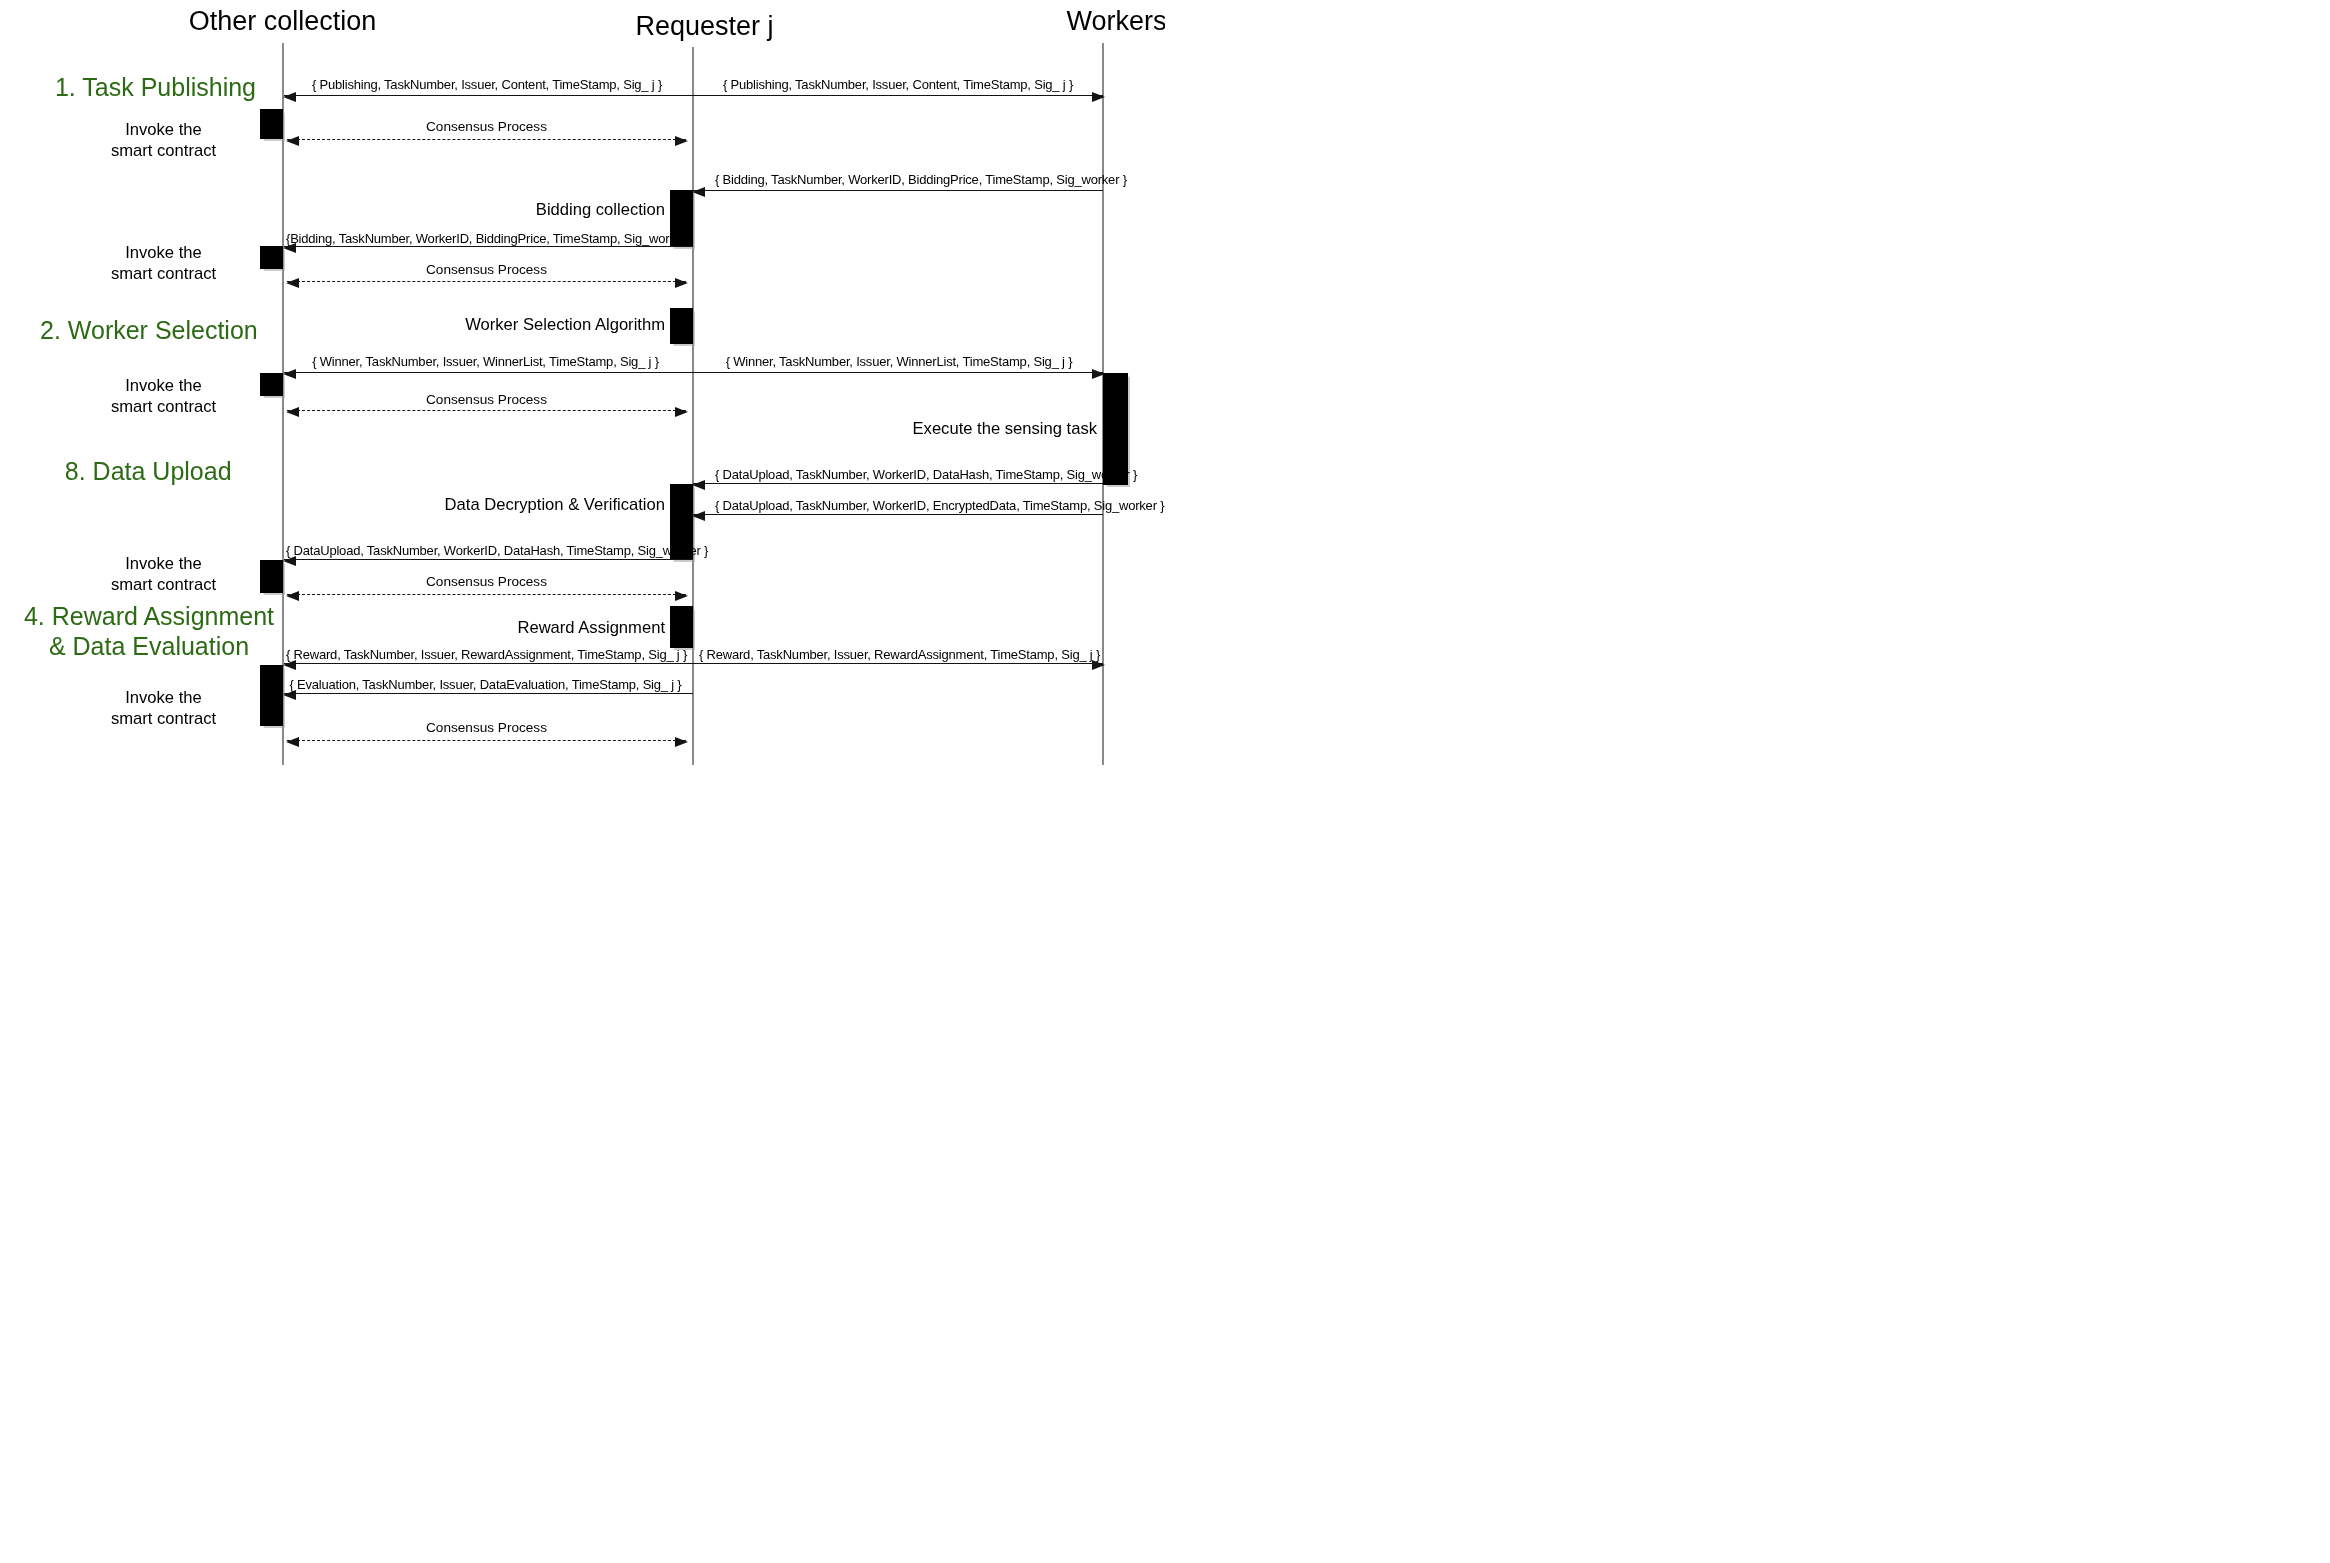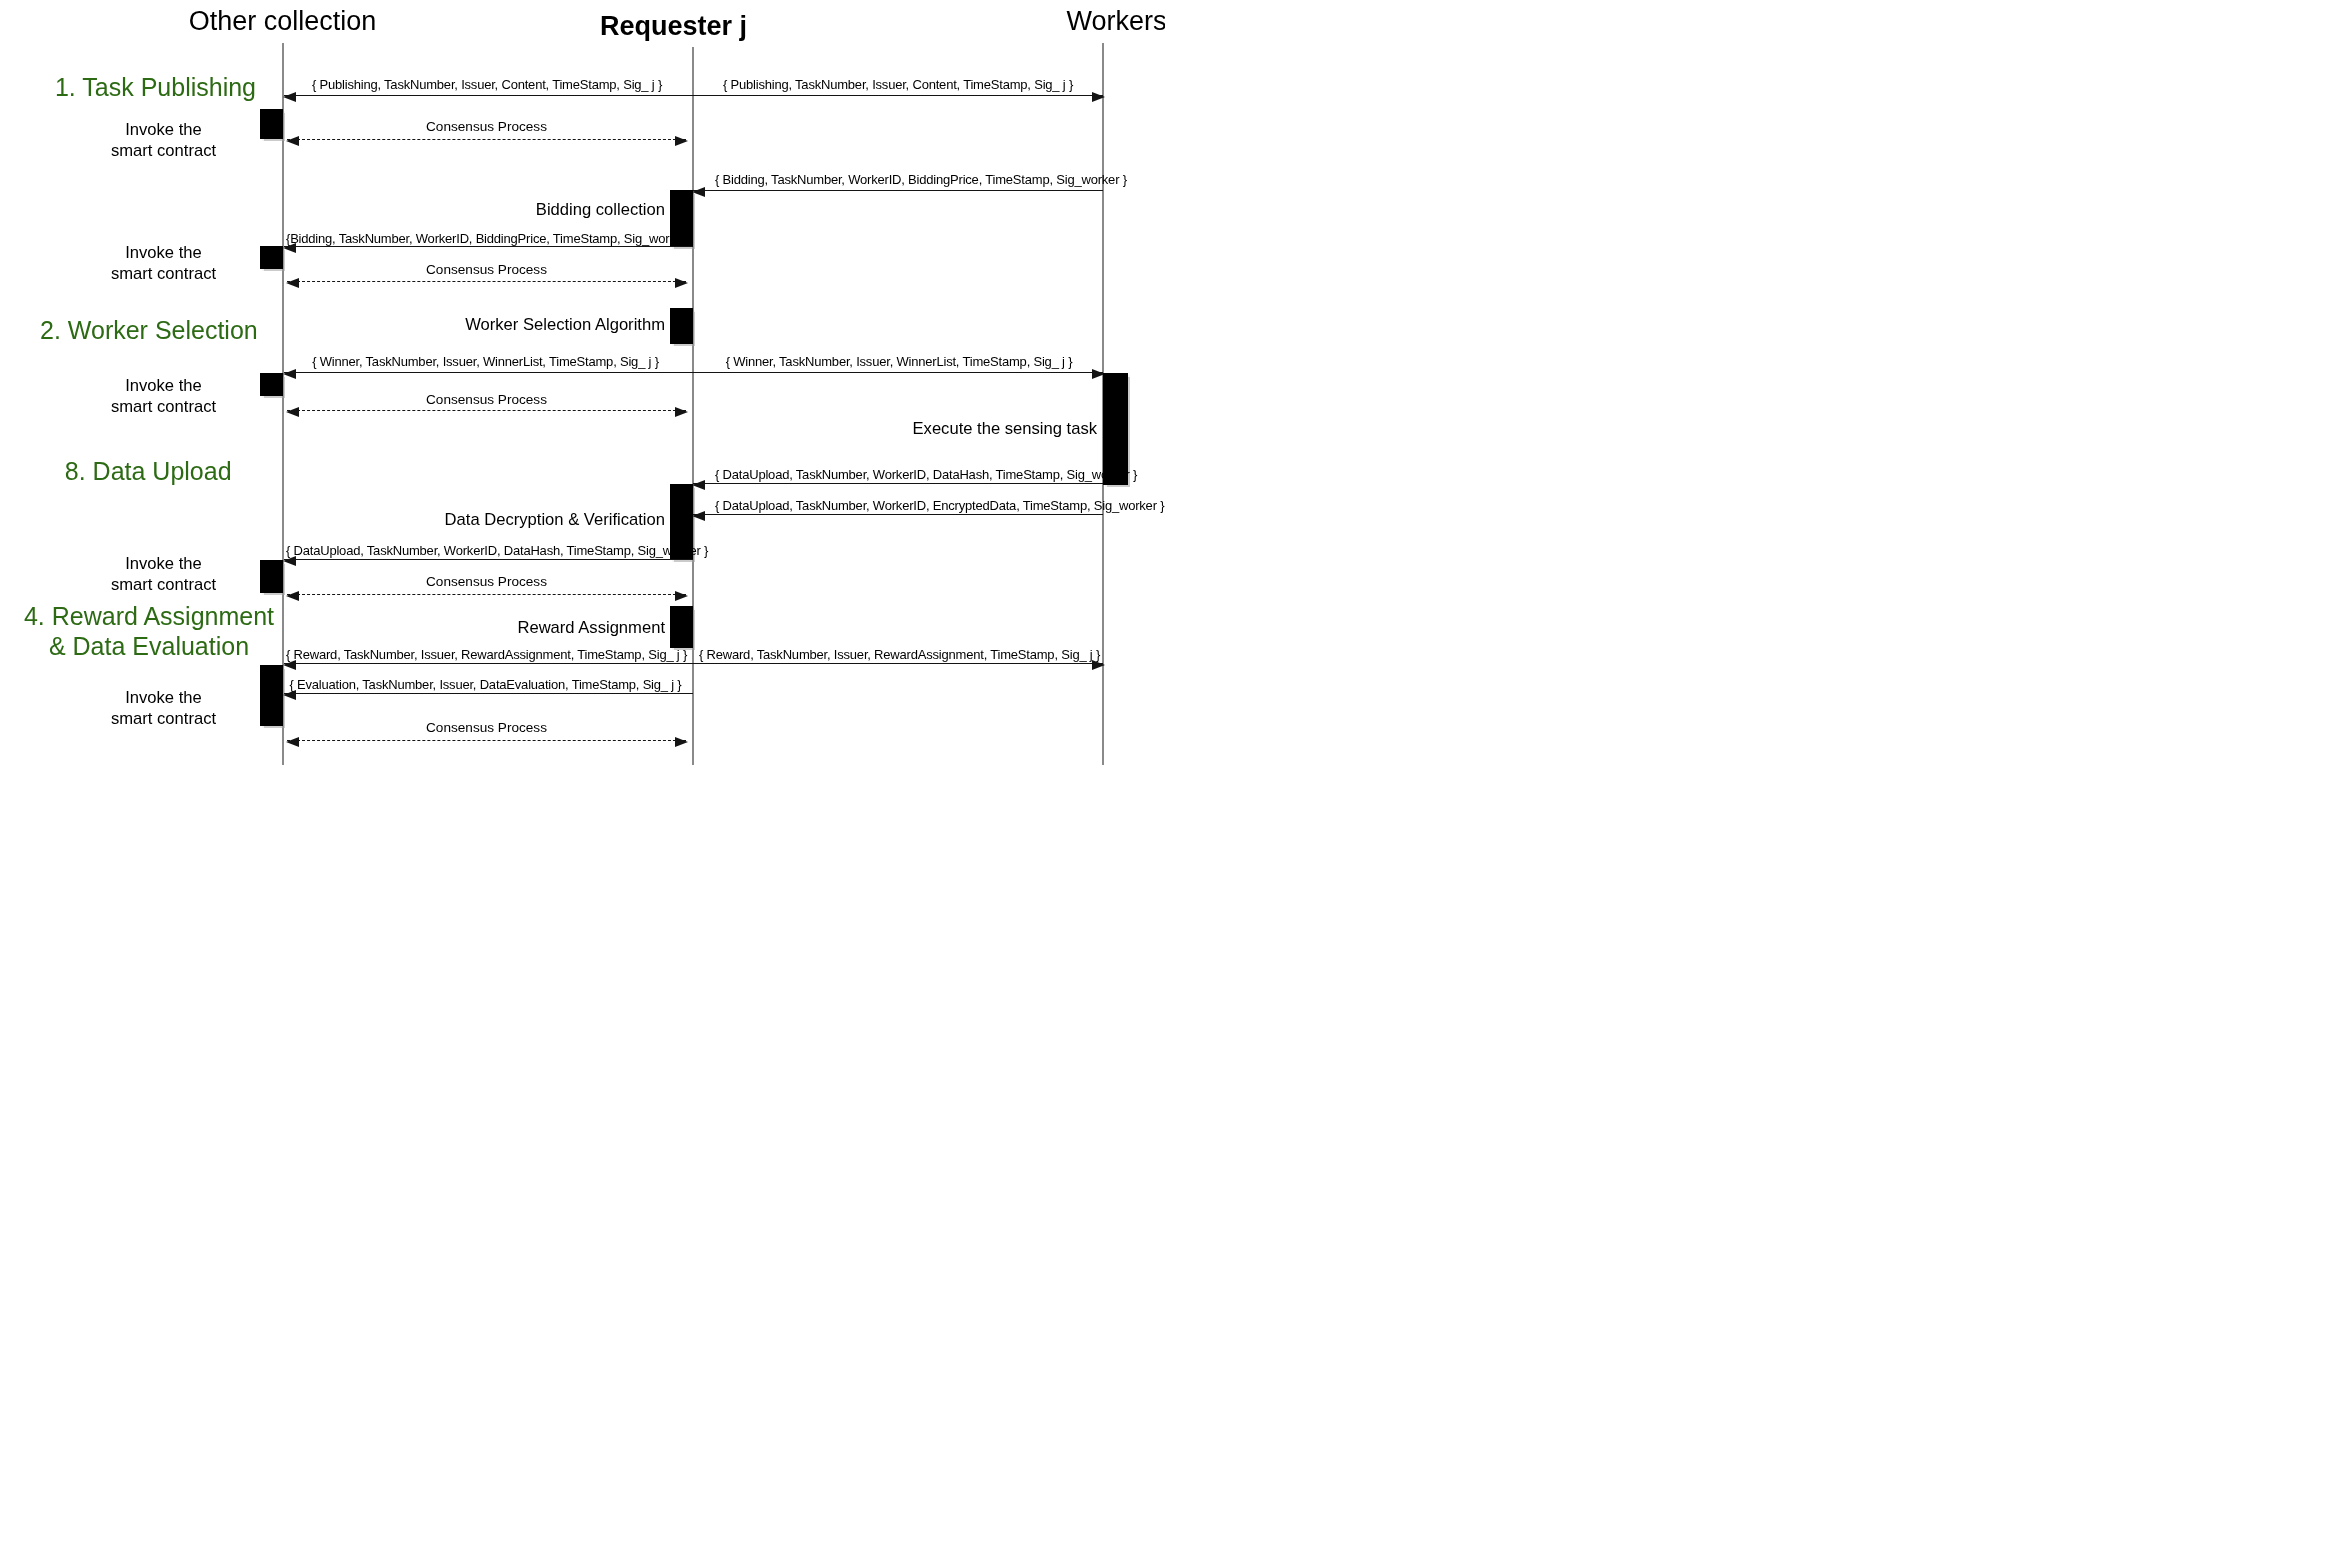--- a/index.html
+++ b/index.html
@@ -20,21 +20,21 @@
   .ah{position:absolute;top:-4.3px;width:0;height:0;border-top:5.3px solid transparent;border-bottom:5.3px solid transparent;}
   .ah.l{left:-1.5px;border-right:13px solid #141414;}
   .ah.r{right:-1.5px;border-left:13px solid #141414;}
 </style>
 </head>
 <body>
 
 <div id="canvas">
 
   <div class="actor" style="left:154px;top:6px;width:257px;">Other collection</div>
-  <div class="actor" style="left:545px;top:10.6px;width:257px;font-weight:bold;">Requester j</div>
+  <div class="actor" style="left:576px;top:10.6px;width:257px;">Requester j</div>
   <div class="actor" style="left:1041px;top:6px;width:151px;">Workers</div>
 
   <div class="lifeline" style="left:282px;top:43px;height:722px;"></div>
   <div class="lifeline" style="left:692px;top:47px;height:718px;"></div>
   <div class="lifeline" style="left:1102px;top:43px;height:722px;"></div>
 
   <div class="phase" style="left:27px;top:72px;width:257px;">1. Task Publishing</div>
   <div class="phase" style="left:20.4px;top:315px;width:257px;">2. Worker Selection</div>
   <div class="phase" style="left:19.7px;top:456px;width:257px;">8. Data Upload</div>
   <div class="phase" style="left:13px;top:601px;width:272px;">
@@ -111,21 +111,21 @@
 
   <div class="actbox" style="left:1103px;top:373px;width:25px;height:112px;"></div>
   <div class="lbl rgt" style="left:715px;top:419px;width:382px;">Execute the sensing task</div>
 
   <div class="msg rgt" style="left:715px;top:467px;width:383px;">{ DataUpload, TaskNumber, WorkerID, DataHash, TimeStamp, Sig_worker }</div>
   <div class="arrow" style="left:693px;top:483px;width:410px;">
       <span class="ah l"></span>
     </div>
 
   <div class="actbox" style="left:670px;top:484px;width:23px;height:76px;"></div>
-  <div class="lbl rgt" style="left:325px;top:495px;width:340px;margin-top:15px;">Data Decryption &amp; Verification</div>
+  <div class="lbl rgt" style="left:325px;top:495px;width:340px;">Data Decryption &amp; Verification</div>
 
   <div class="msg rgt" style="left:715px;top:498px;width:386px;">{ DataUpload, TaskNumber, WorkerID, EncryptedData, TimeStamp, Sig_worker }</div>
   <div class="arrow" style="left:693px;top:514px;width:410px;">
       <span class="ah l"></span>
     </div>
 
   <div class="msg ctr" style="left:286px;top:543px;width:399px;">{ DataUpload, TaskNumber, WorkerID, DataHash, TimeStamp, Sig_worker }</div>
   <div class="arrow" style="left:284px;top:559px;width:409px;">
       <span class="ah l"></span>
     </div>

